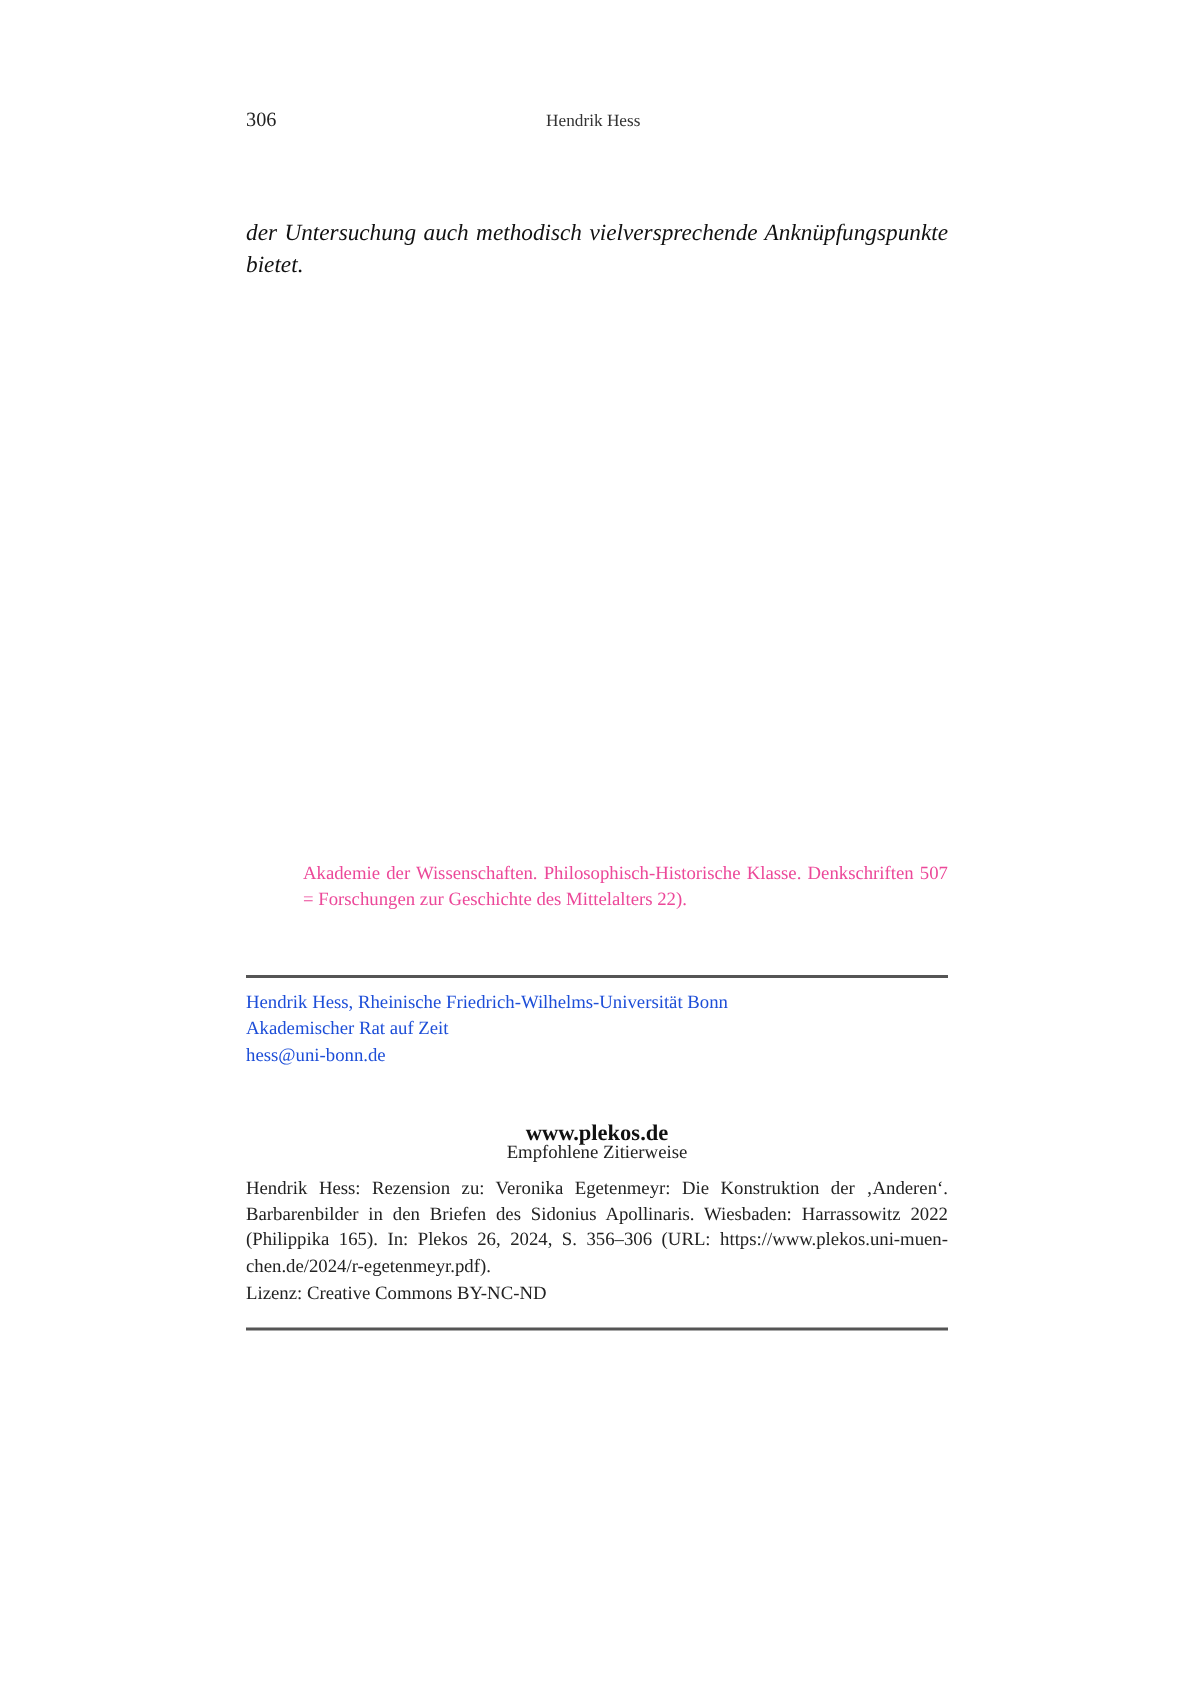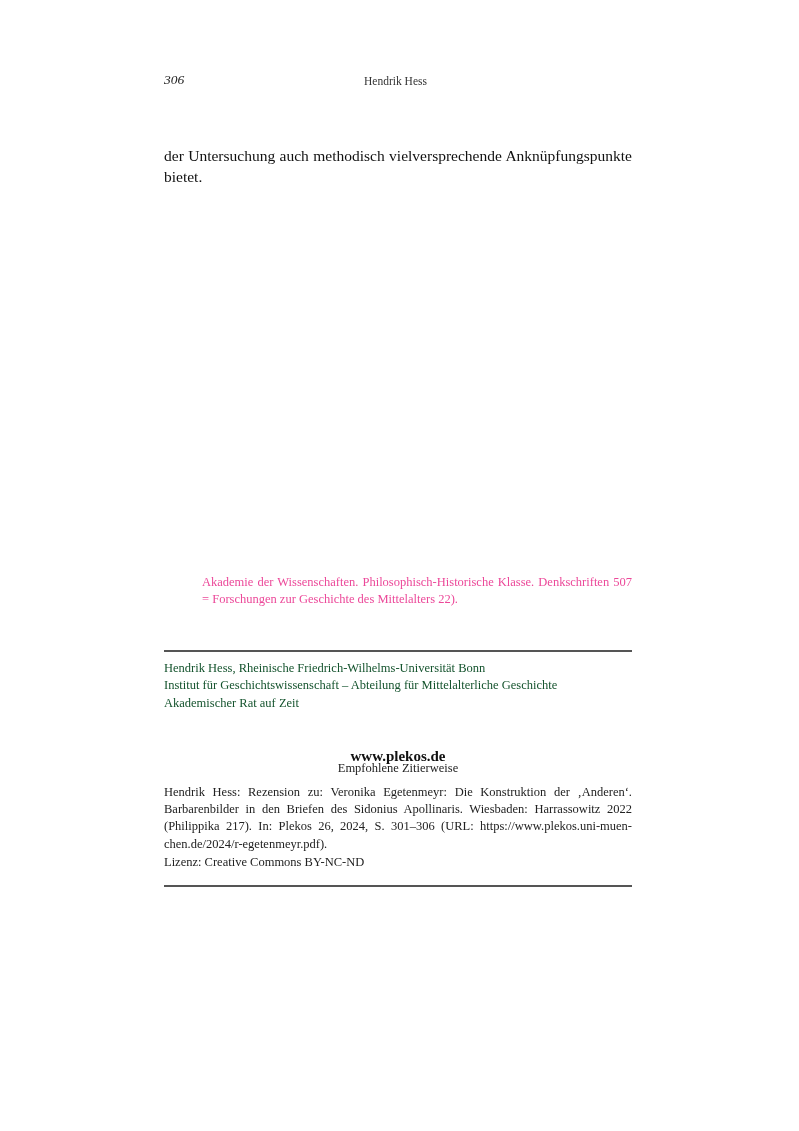--- a/index.html
+++ b/index.html
@@ -1,27 +1,27 @@
 <!DOCTYPE html>
 <html><head>
   <meta charset="utf-8">
   <style>
     html, body { margin: 0; padding: 0; background: #ffffff; }
     body { width: 799px; height: 1131px; position: relative; overflow: hidden;
            font-family: "Liberation Serif", "DejaVu Serif", serif; color: #1a1a1a; }
     .abs { position: absolute; }
-    .page-number { left: 164px; top: 72px; font-size: 13.5px; color: #222; font-style: italic; }
+    .page-number { left: 164px; top: 72px; font-size: 13.5px; color: #222; }
     .running-head { left: 0; width: 791px; top: 75px; text-align: center; font-size: 11.5px; color: #333; }
     .body-text { left: 164px; width: 468px; top: 145px; font-size: 15.5px; line-height: 21px; color: #111; text-align: justify; }
-    .body-text p { margin: 0; }
+    .body-text p { margin: 0; font-style: italic; }
     .footnote { left: 202px; width: 430px; top: 574px; font-size: 12.5px; line-height: 16.5px; color: #ec4899; text-align: justify; text-align-last: left; }
     .rule { left: 164px; width: 468px; height: 1.5px; background: #555; }
     .rule-top { top: 650px; }
     .rule-bottom { top: 885px; }
-    .author-block { left: 164px; width: 470px; top: 660px; font-size: 12.5px; line-height: 17.3px; color: #14532d; }
+    .author-block { left: 164px; width: 470px; top: 660px; font-size: 12.5px; line-height: 17.3px; color: #1d4ed8; }
     .author-block div { white-space: nowrap; }
     .site { left: 164px; width: 468px; top: 748px; text-align: center; font-size: 15px; font-weight: bold; color: #111; }
     .cite-head { left: 164px; width: 468px; top: 761px; text-align: center; font-size: 12.5px; color: #222; }
     .citation { left: 164px; width: 468px; top: 784px; font-size: 12.5px; line-height: 17.2px; color: #222; text-align: justify; }
     .license { left: 164px; width: 468px; top: 855px; text-align: left; font-size: 12.5px; color: #222; }
   </style>
 </head>
 <body>
 
 <div class="abs page-number">306</div>
@@ -30,22 +30,22 @@
 <div class="abs body-text">
   <p>der Untersuchung auch methodisch vielversprechende Anknüpfungspunkte bietet.</p>
 </div>
 
 <div class="abs footnote">Akademie der Wissenschaften. Philosophisch-Historische Klasse. Denkschriften 507 = Forschungen zur Geschichte des Mittelalters 22).</div>
 
 <div class="abs rule rule-top"></div>
 
 <div class="abs author-block">
   <div>Hendrik Hess, Rheinische Friedrich-Wilhelms-Universität Bonn</div>
-  <div>Institut für Geschichtswissenschaft – Abteilung für Mittelalterliche Geschichte</div>
   <div>Akademischer Rat auf Zeit</div>
+  <div>hess@uni-bonn.de</div>
 </div>
 
 <div class="abs site">www.plekos.de</div>
 <div class="abs cite-head">Empfohlene Zitierweise</div>
-<div class="abs citation">Hendrik Hess: Rezension zu: Veronika Egetenmeyr: Die Konstruktion der ‚Anderen‘. Barbarenbilder in den Briefen des Sidonius Apollinaris. Wiesbaden: Harrassowitz 2022 (Philippika 217). In: Plekos 26, 2024, S. 301–306 (URL: https://www.plekos.uni-muen-chen.de/2024/r-egetenmeyr.pdf).</div>
+<div class="abs citation">Hendrik Hess: Rezension zu: Veronika Egetenmeyr: Die Konstruktion der ‚Anderen‘. Barbarenbilder in den Briefen des Sidonius Apollinaris. Wiesbaden: Harrassowitz 2022 (Philippika 165). In: Plekos 26, 2024, S. 356–306 (URL: https://www.plekos.uni-muen-chen.de/2024/r-egetenmeyr.pdf).</div>
 <div class="abs license">Lizenz: Creative Commons BY-NC-ND</div>
 
 <div class="abs rule rule-bottom"></div>
 
 </body></html>

